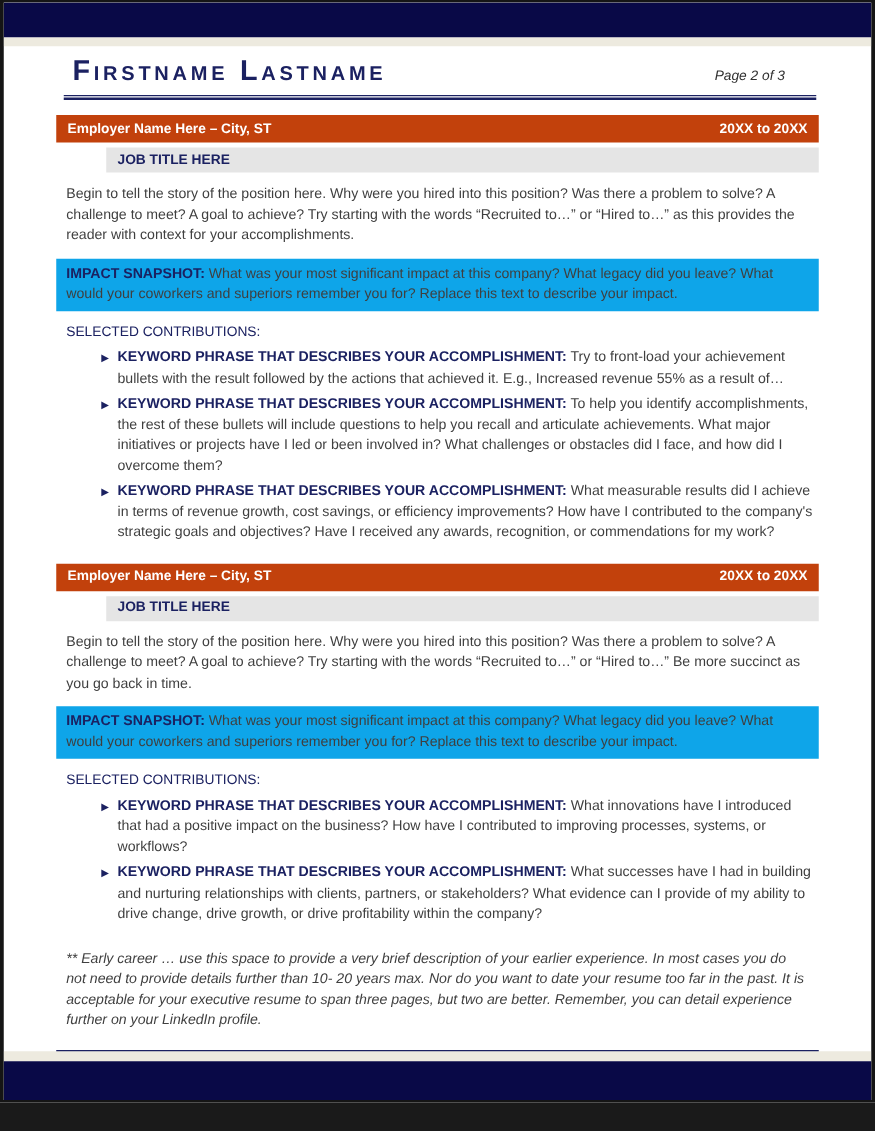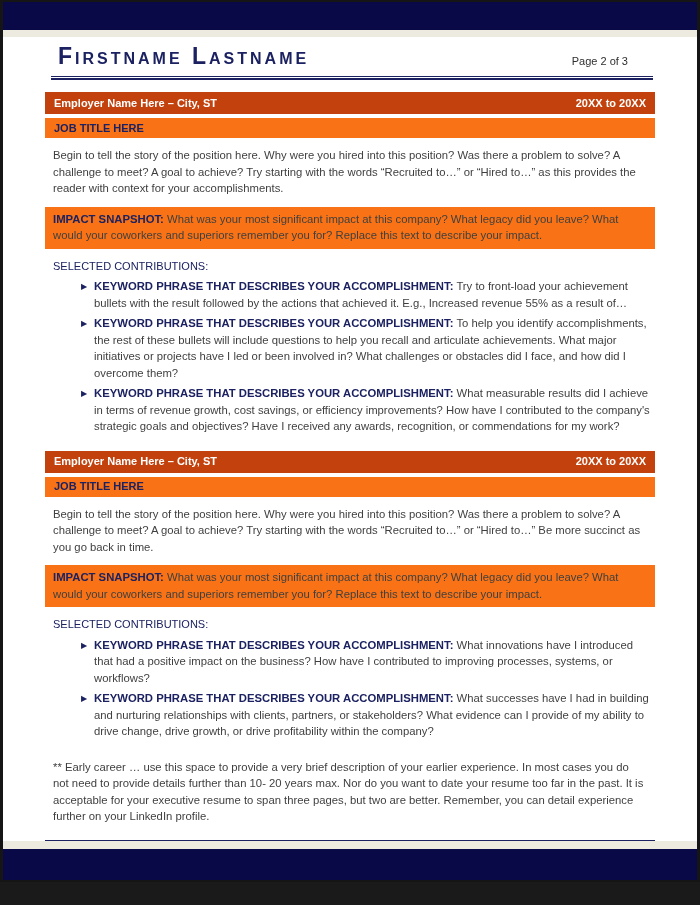--- a/index.html
+++ b/index.html
@@ -23,55 +23,55 @@
   
   .header { display: flex; justify-content: space-between; align-items: flex-end; padding: 6px 69px 0 55px; }
   .name {
     font-variant: small-caps;
     font-weight: bold;
     font-size: 23px;
     letter-spacing: 3px;
     color: #1b2161;
     line-height: 26px;
   }
-  .header-right { text-align: right; font-size: 11px; color: #2f2f2f; line-height: 16px; }
+  .header-right { text-align: right; font-size: 11px; color: #2f2f2f; line-height: 16px; font-style: italic; }
   .header-rule {
     margin: 7px 44px 0 48px;
     height: 4px;
     border-top: 1px solid #1b2161;
     border-bottom: 2px solid #1b2161;
   }
 
   
   .content { margin: 12px 42px 0 42px; color: #3f3f3f; font-size: 11.3px; line-height: 16.5px; }
 
   .employer-bar {
     background: #c2410c; color: #ffffff;
     height: 22px; display: flex; align-items: center; justify-content: space-between;
     padding: 0 9px; font-size: 11px; font-weight: bold;
   }
   .employer-bar.second { margin-top: 16px; }
   .jobtitle-bar {
-    background: #f97316; color: #1b2161;
+    background: #e5e5e5; color: #1b2161;
     height: 20px; display: flex; align-items: center;
-    margin-top: 4px; padding: 0 9px; font-size: 11px; font-weight: bold;
+    margin-top: 4px; padding: 0 9px; font-size: 11px; font-weight: bold; margin-left: 40px;
   }
   .intro { margin: 9px 8px 0 8px; }
   .impact {
-    background: #f97316; margin: 10px 0 0 0;
+    background: #0ea5e9; margin: 10px 0 0 0;
     padding: 4px 8px 5px 8px;
   }
   .impact b, .contrib-label, .bullet-text b { color: #1b2161; }
   .contrib-label { display: block; margin: 9px 0 0 8px; font-weight: normal; font-size: 11px; }
   .bullets { margin: 4px 0 0 36px; }
   .bullet { display: flex; margin-top: 4px; }
   .marker { width: 13px; flex: none; color: #1b2161; font-size: 8px; line-height: 16.5px; padding-top: 1px; }
   .bullet-text { flex: 1; }
 
-  .early-note { margin: 19px 8px 0 8px; color: #3f3f3f; }
+  .early-note { margin: 19px 8px 0 8px; font-style: italic; color: #3f3f3f; }
 
   .sect-rule { height: 2.5px; background: #1b2161; margin-top: 15px; }
   .sect-heading {
     display: block; margin: 6px 0 0 8px;
     color: #1b2161; font-weight: bold; font-size: 11.5px; letter-spacing: 2px;
   }
   .sect-body { margin: 12px 8px 0 8px; }
 
   
   .footer { position: absolute; bottom: 0; left: 0; width: 100%; }

